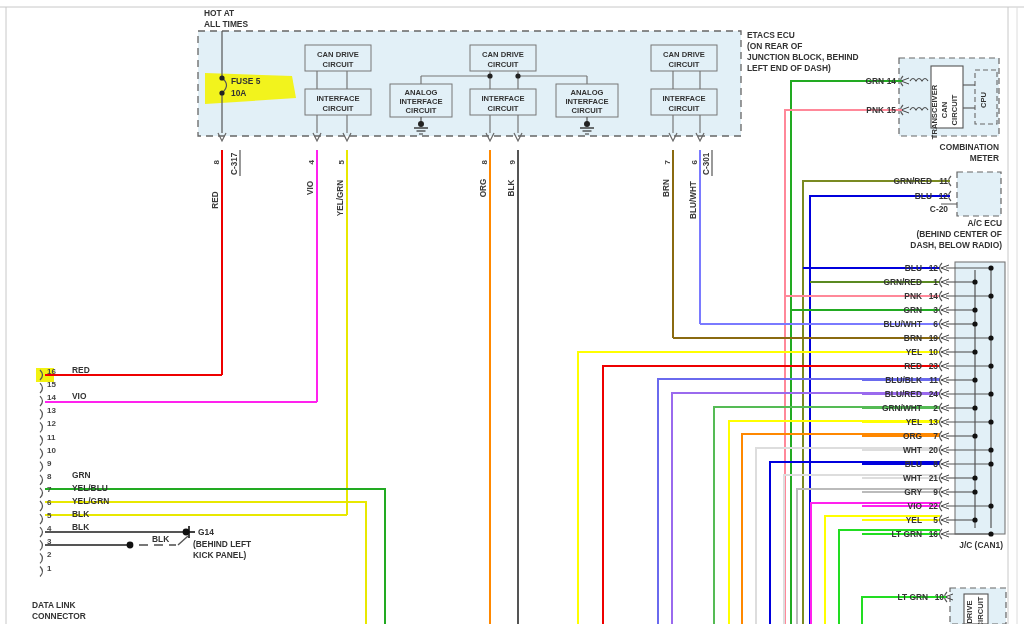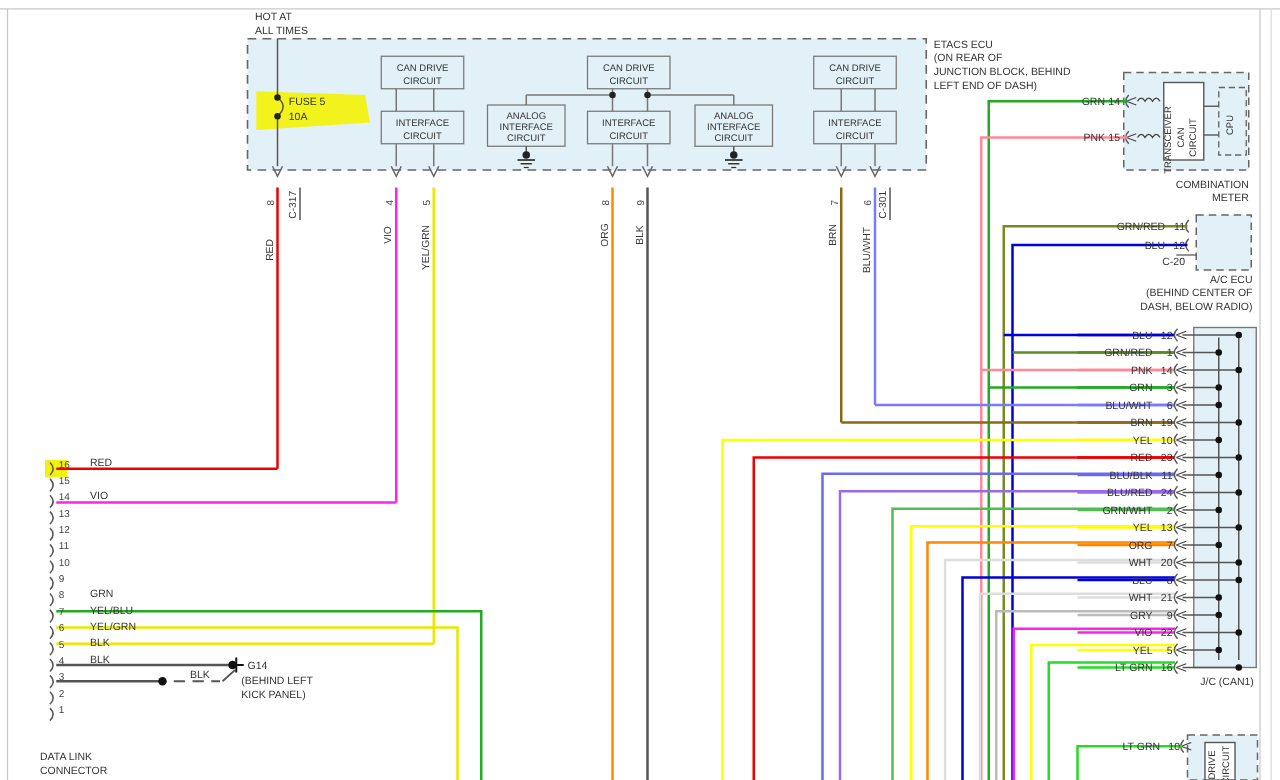--- a/index.html
+++ b/index.html
@@ -1,17 +1,17 @@
 <!DOCTYPE html>
 <html><head>
 <meta charset="utf-8">
 <style>
   html,body{margin:0;padding:0;background:#ffffff;}
   body{font-family:"Liberation Sans",sans-serif;}
-  #stage{position:relative;width:1024px;height:624px;overflow:hidden;background:#fff;}
+  #stage{position:relative;width:1024px;height:624px;overflow:hidden;background:#fff;font-weight:bold;}
   #stage svg{position:absolute;left:0;top:0;}
   .lbl{font-family:"Liberation Sans",sans-serif;font-size:8.2px;fill:#3a3a3a;}
   .lbl-b{font-family:"Liberation Sans",sans-serif;font-size:8.4px;fill:#333;}
   .lbl-pin{font-family:"Liberation Sans",sans-serif;font-size:8px;fill:#444;}
   .lbl-box{font-family:"Liberation Sans",sans-serif;font-size:7.6px;fill:#333;}
   .lbl-cmp{font-family:"Liberation Sans",sans-serif;font-size:8.4px;fill:#333;}
 </style>
 </head>
 <body>
 

